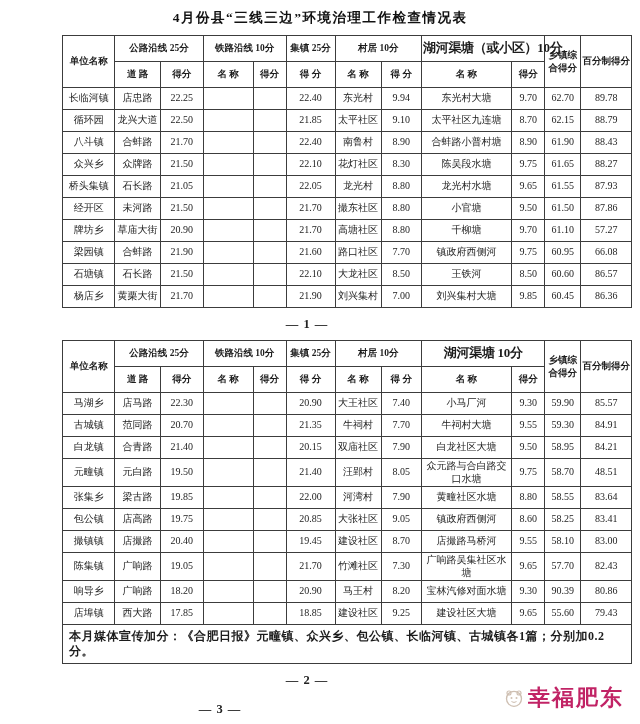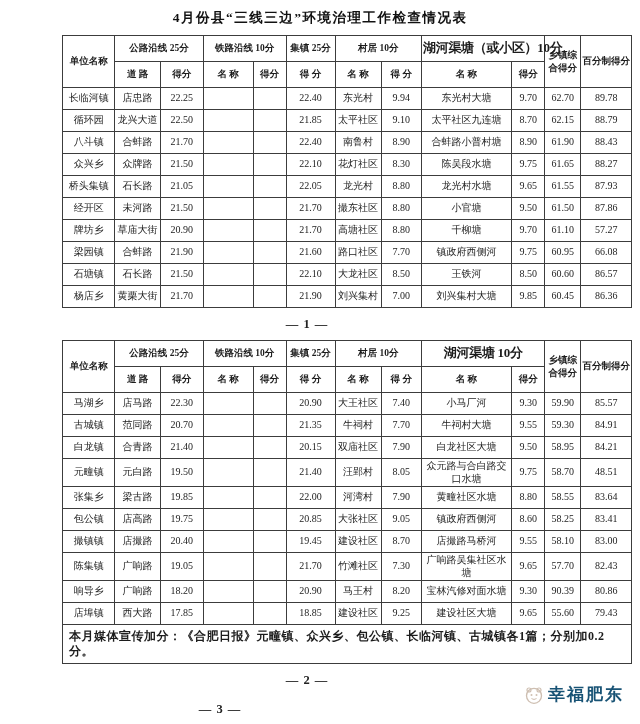--- a/index.html
+++ b/index.html
@@ -31,21 +31,21 @@
   .marker{
     text-align:center;font-size:12.5px;font-weight:bold;color:#222;
     letter-spacing:1px;margin-top:9px;padding-right:26px;
   }
   .marker3{
     position:absolute;left:170px;top:702px;width:100px;text-align:center;
     font-size:12.5px;font-weight:bold;color:#222;letter-spacing:1px;
   }
   .watermark{
     position:absolute;right:16px;top:683px;display:flex;align-items:center;gap:4px;
-    color:#0c4a6e;font-size:17px;font-weight:bold;letter-spacing:2px;opacity:0.95;
+    color:#be185d;font-size:22px;font-weight:bold;letter-spacing:2px;opacity:0.95;
   }
   .wm-logo{width:20px;height:20px;display:block;}
 </style>
 </head>
 <body>
 
 <div class="page">
 
   <div class="title">4月份县“三线三边”环境治理工作检查情况表</div>
 

